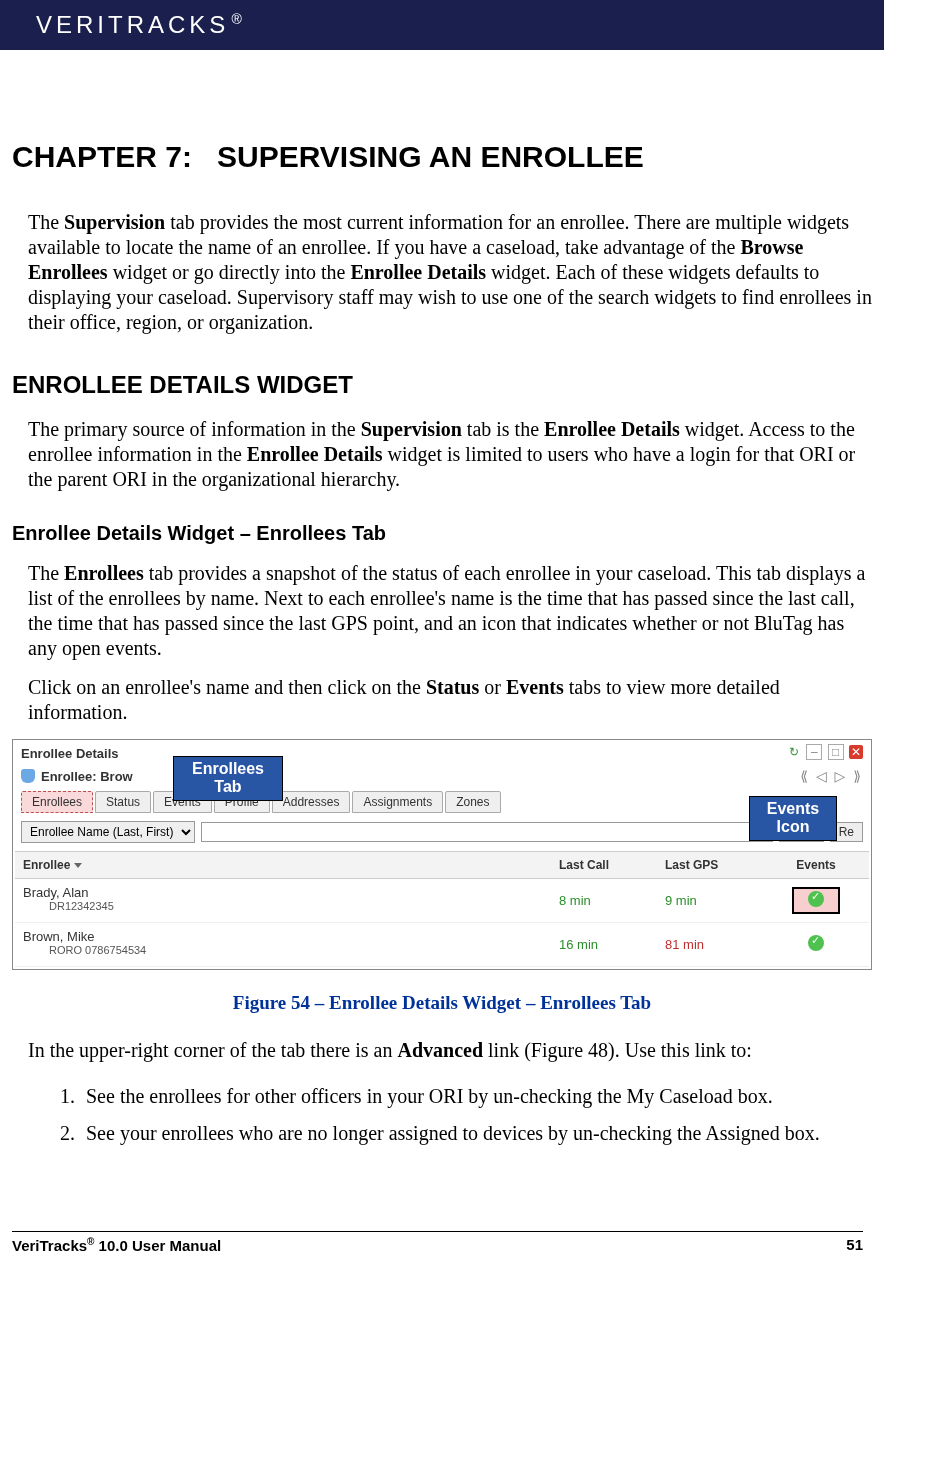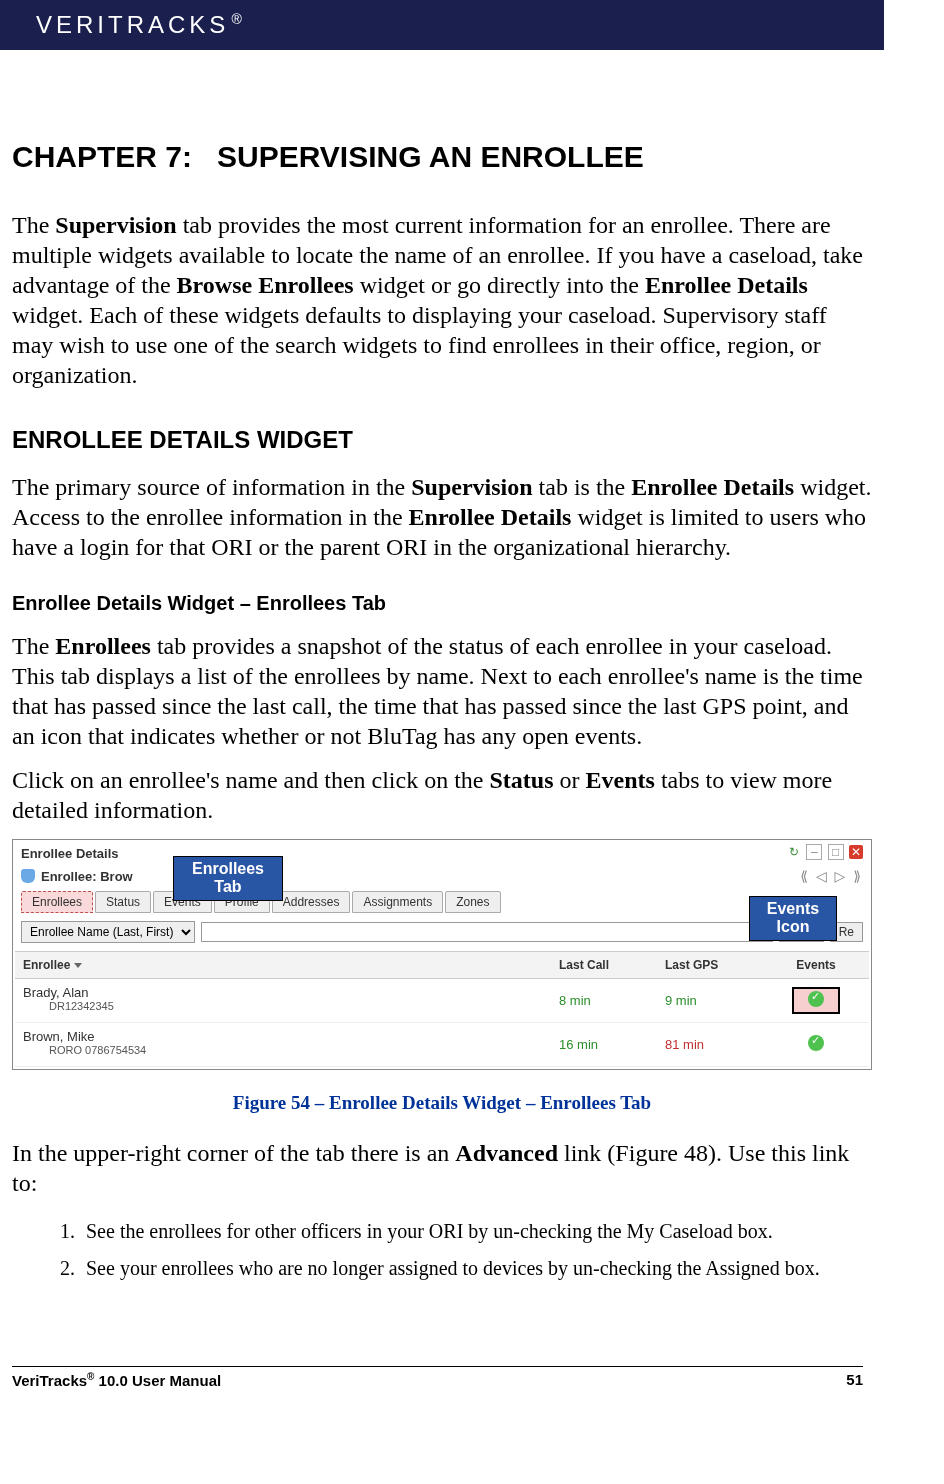--- a/index.html
+++ b/index.html
@@ -4,21 +4,21 @@
 <style>
   html,body{margin:0;padding:0;font-family:"Times New Roman",Times,serif;color:#000;background:#fff;width:944px}
   .page{width:884px;box-sizing:border-box}
   .brandbar{background:#1a1f4d;height:50px;display:flex;align-items:center;padding:0 36px}
   .brandbar .logo{color:#fff;font-family:"Trebuchet MS",Arial,sans-serif;letter-spacing:4px;font-size:24px}
   .brandbar .r{font-size:14px;vertical-align:top;margin-left:2px}
   .content{padding:0 12px 0 12px}
   h1{font-family:Arial,Helvetica,sans-serif;font-weight:bold;font-size:30px;margin:90px 0 36px 0;font-variant:small-caps}
   h2{font-family:Arial,Helvetica,sans-serif;font-weight:bold;font-size:24px;font-variant:small-caps;margin:36px 0 18px 0}
   h3{font-family:Liberation Sans, sans-serif;font-weight:bold;font-size:20px;margin:30px 0 16px 0}
-  p{font-size:24px;line-height:1.25;margin:0 0 14px 0}
+  p{font-size:20px;line-height:1.25;margin:0 0 14px 16px}
   .b{font-weight:bold}
   .figure-caption{text-align:center;color:#003399;font-weight:bold;font-size:19px;font-family:"Times New Roman",serif;margin:22px 0 24px 0}
   ol{font-size:20px;line-height:1.35;margin:20px 0 0 0;padding-left:68px}
   ol li{margin-bottom:10px;padding-left:6px}
   .footer{border-top:1.5px solid #000;margin:84px 21px 0 12px;padding:4px 0 18px 0;display:flex;justify-content:space-between;font-family:Arial,Helvetica,sans-serif;font-weight:bold;font-size:15px}
   .footer sup{font-size:10px}
   
   .widget-wrap{border:1px solid #888;padding:2px;position:relative;margin-top:4px;font-family:Tahoma,Arial,sans-serif;font-size:13px;color:#333}
   .wtitle{font-weight:bold;padding:4px 6px}
   .wrow{display:flex;align-items:center;padding:3px 6px}

